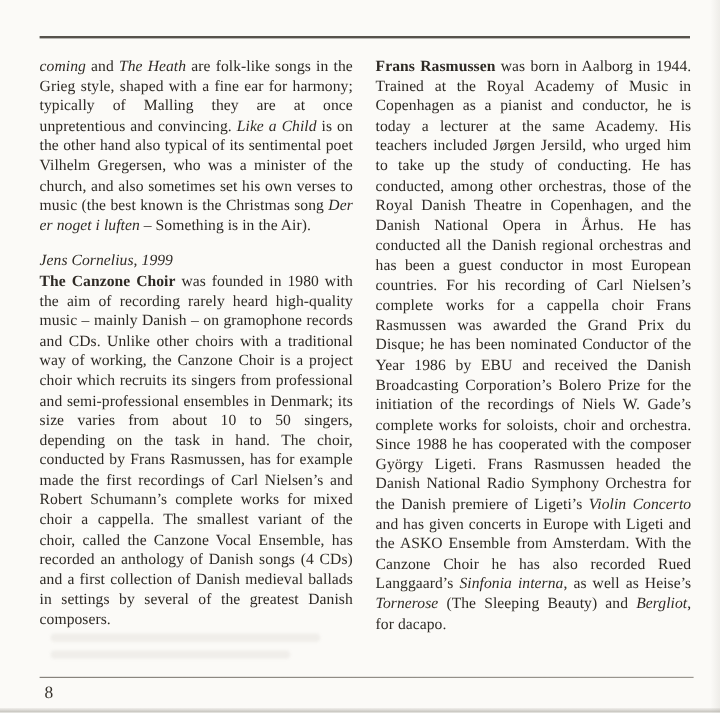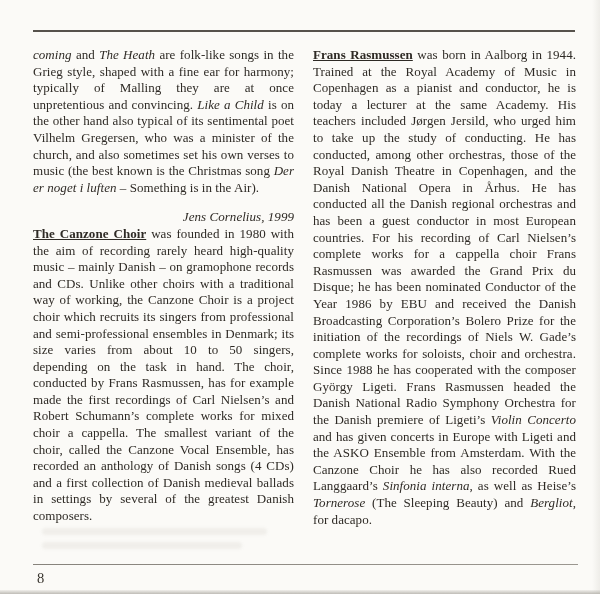--- a/index.html
+++ b/index.html
@@ -36,24 +36,24 @@
   .col-left  { width: 261px; }
   .col-right { width: 263px; }
   p.para {
     margin: 0;
     font-size: 13px;
     line-height: 16.6px;
     text-align: justify;
     letter-spacing: 0.05px;
   }
   p.para .italic { font-style: italic; }
-  p.para .bold   { font-weight: bold; text-decoration: underline; }
+  p.para .bold   { font-weight: bold; }
   p.byline {
     margin-top: 13px;
-    text-align: right;
+    text-align: left;
   }
   p.second {
   }
   .ghost {
     position: absolute;
     height: 7px;
     border-radius: 4px;
     background: rgba(110, 104, 94, 0.08);
     filter: blur(1.5px);
   }

